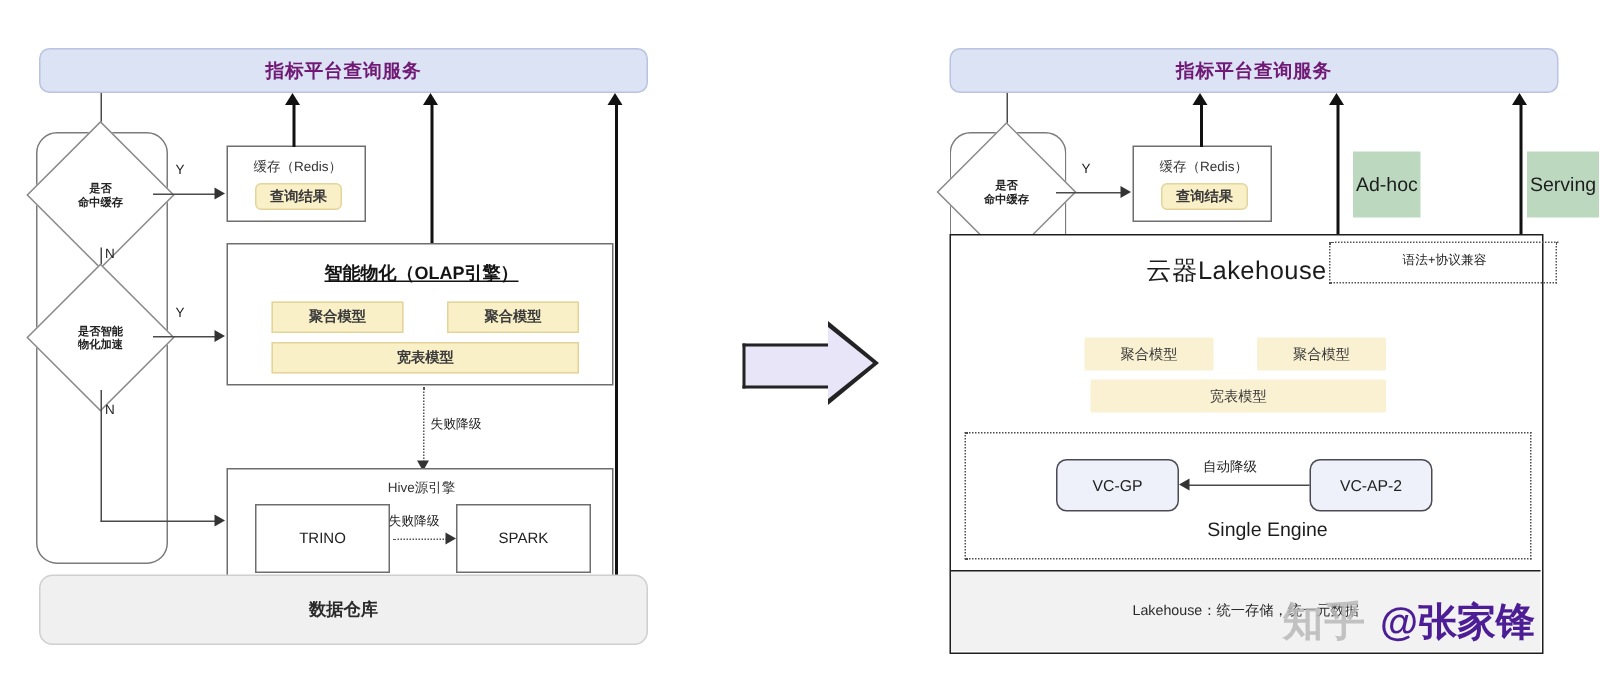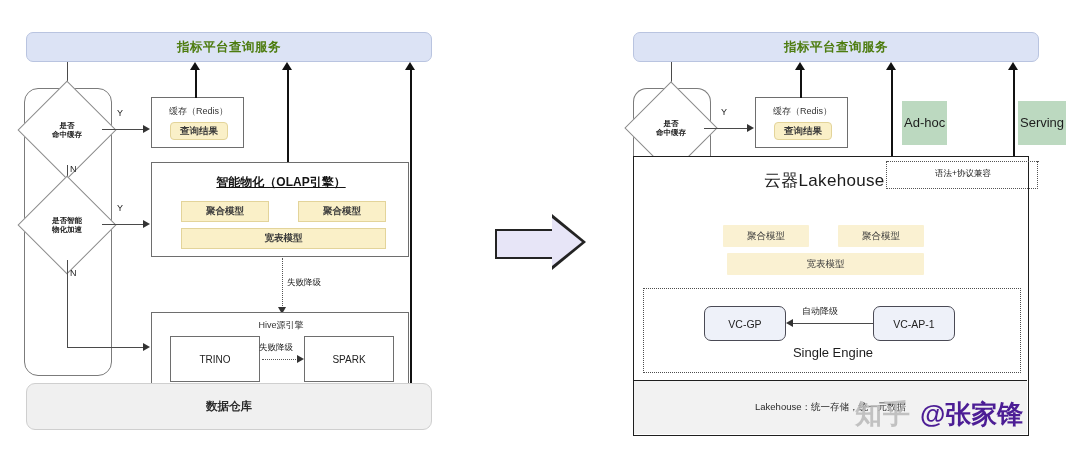--- a/index.html
+++ b/index.html
@@ -9,21 +9,21 @@
     font-family:"Liberation Sans","DejaVu Sans",sans-serif;
     overflow:hidden;position:relative;
   }
   .canvas{position:absolute;inset:0;}
   .abs{position:absolute;box-sizing:border-box;}
 
   
   .banner{
     background:#dce3f5;border:1px solid #b9c4e0;border-radius:7px;
     display:flex;align-items:center;justify-content:center;
-    font-size:12.5px;font-weight:bold;color:#4d7c0f;letter-spacing:.5px;
+    font-size:12.5px;font-weight:bold;color:#701a75;letter-spacing:.5px;
   }
   .plainbox{background:#ffffff;border:1px solid #6e6e6e;}
   .greybar{
     background:#f0f0f0;border:1px solid #cfcfcf;border-radius:9px;
     display:flex;align-items:center;justify-content:center;
     font-size:11.5px;font-weight:bold;color:#2b2b2b;
   }
   .yellowbox{
     background:#faf0c8;border:1px solid #e3d49a;
     display:flex;align-items:center;justify-content:center;
@@ -248,25 +248,25 @@
       </div>
 
       <div class="abs lakehouse-title" style="left:130px;top:12px;">云器Lakehouse</div>
 
       <div class="abs yellowbox soft" style="left:89px;top:68px;width:86px;height:22px;">聚合模型</div>
       <div class="abs yellowbox soft" style="left:204px;top:68px;width:86px;height:22px;">聚合模型</div>
       <div class="abs yellowbox soft" style="left:93px;top:96px;width:197px;height:22px;">宽表模型</div>
 
       <div class="abs dotbox" style="left:9px;top:131px;width:378px;height:85px;">
         <div class="abs bluebox" style="left:60px;top:17px;width:82px;height:35px;">VC-GP</div>
-        <div class="abs bluebox" style="left:229px;top:17px;width:82px;height:35px;">VC-AP-1</div>
+        <div class="abs bluebox" style="left:229px;top:17px;width:82px;height:35px;">VC-AP-2</div>
         <div class="abs hline" style="left:148px;top:34px;width:81px;"></div>
         <div class="abs ah-left" style="left:142px;top:30px;"></div>
         <div class="abs cn" style="left:158px;top:16px;font-size:9px;color:#222;">自动降级</div>
-        <div class="abs singleeng" style="left:0;top:56px;width:378px;text-align:center;">Single Engine</div>
+        <div class="abs singleeng" style="left:12px;top:56px;width:378px;text-align:center;">Single Engine</div>
       </div>
 
       <div class="abs lakebottom" style="left:0;top:223px;width:393px;height:54px;">Lakehouse：统一存储，统一元数据</div>
     </div>
   </div>
 
   <div class="wm" style="left:855px;top:396px;">知乎</div>
   <div class="wm-sub" style="left:920px;top:397px;color:#4c1d95;">@张家锋</div>
 
 </div>

